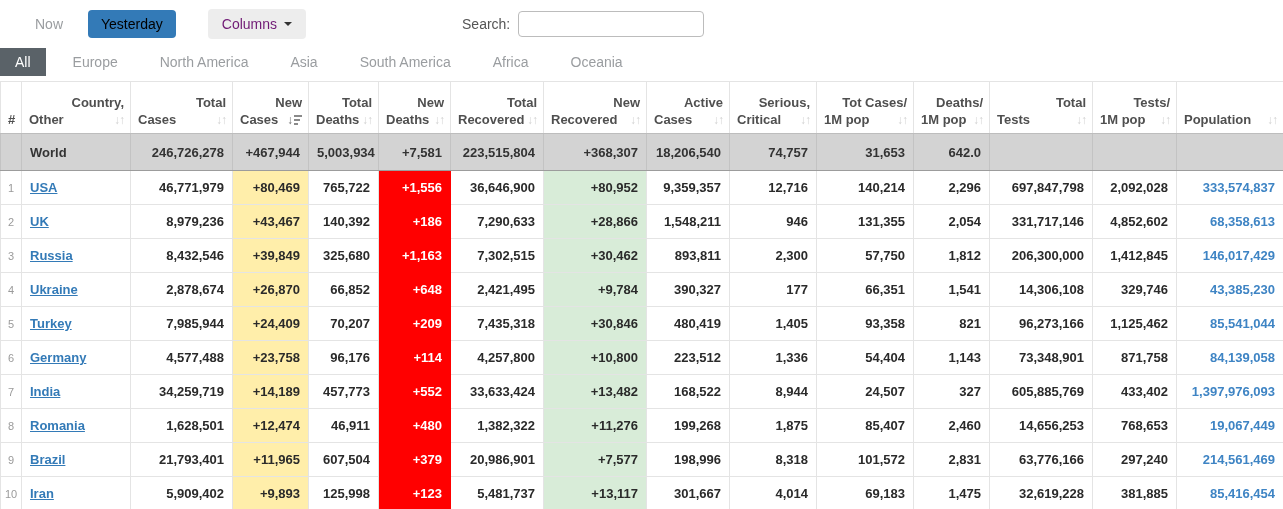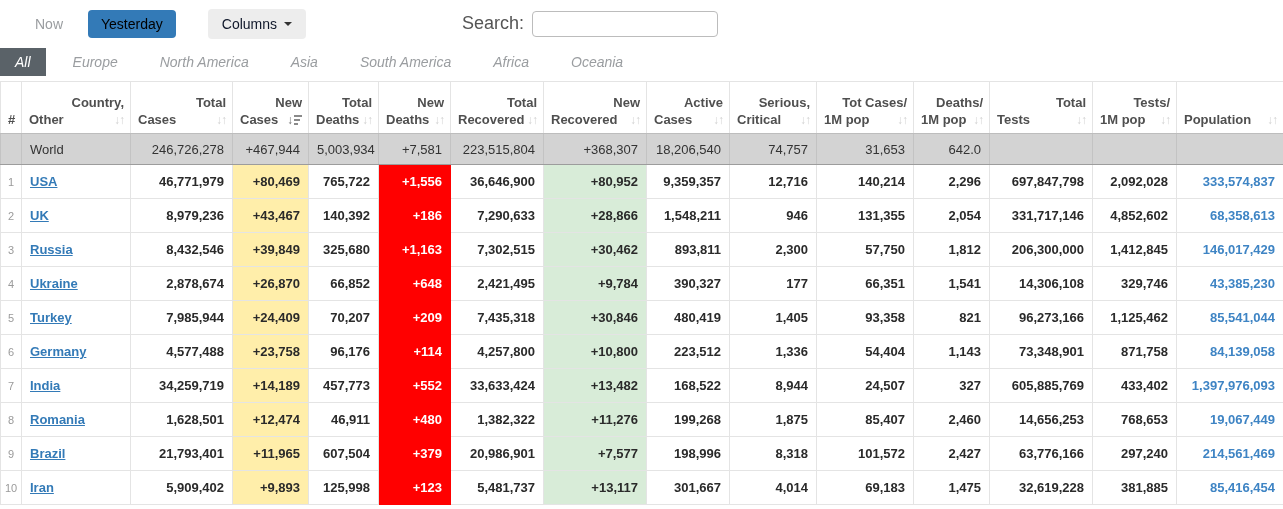--- a/index.html
+++ b/index.html
@@ -12,39 +12,38 @@
   .page { width: 1283px; height: 509px; position: relative; }
 
   
   .toolbar { display: flex; align-items: center; padding: 7px 0 0 22px; height: 40px; }
   .time-tab {
     font-size: 14px; color: #9a9da0; padding: 6px 13px; cursor: pointer;
     border-radius: 4px; white-space: nowrap;
   }
   .time-tab.active { background: var(--accent); color: #000000; }
   .columns-btn {
-    margin-left: 32px; background: #ededed; color: #0f172a; font-size: 14px;
+    margin-left: 32px; background: #ededed; color: #701a75; font-size: 14px;
     border: none; border-radius: 4px; padding: 7px 14px; cursor: pointer;
     display: inline-flex; align-items: center; gap: 7px; white-space: nowrap;
   }
   .caret { width: 0; height: 0; border-left: 4px solid transparent;
     border-right: 4px solid transparent; border-top: 4px solid #333; display:inline-block; }
   .search-wrap { margin-left: 156px; display: flex; align-items: center; gap: 8px; }
-  .search-label { font-size: 18px; color: #555; }
+  .search-label { font-size: 14px; color: #555; }
   .search-input {
     width: 186px; height: 26px; border: 1px solid #bcbcbc; border-radius: 4px;
     font-size: 13px; padding: 0 6px; outline: none;
   }
 
   
   .continent-tabs { display: flex; align-items: flex-end; margin-top: 8px; }
   .continent-tab {
     font-size: 14px; color: #9a9da0; padding: 6px 15px; cursor: pointer; white-space: nowrap;
     margin-right: 12px;
-    font-style: italic;
   }
   .continent-tab.active { background: var(--ctab); color: #fff; margin-right: 12px; }
 
   
   table.main { border-collapse: collapse; table-layout: fixed; width: 1283px; margin-top: 5px; }
   th, td { border: 1px solid #e4e4e4; overflow: hidden; white-space: nowrap; }
   th {
     height: 52px; vertical-align: bottom; text-align: right;
     font-size: 13px; font-weight: bold; color: #4f4f4f;
     padding: 4px 6px 6px 7px; background: #fff; cursor: pointer;
@@ -65,21 +64,21 @@
   td { height: 34px; font-size: 13px; font-weight: bold; padding: 0 8px; text-align: right; }
   td.c-rank { text-align: center; color: #9a9a9a; font-weight: normal; font-size: 11px; padding: 0 2px; }
   td.c-country { text-align: left; }
   td.c-country a { color: var(--accent); text-decoration: underline; cursor: pointer; }
   td.c-newcases { background: var(--nc); }
   td.c-newdeaths { background: var(--nd); color: #fff; border-color: var(--nd); }
   td.c-newrec { background: var(--nr); }
   td.c-pop { color: var(--link); cursor: pointer; }
 
   tr.total-row td {
-    height: 31px; background: var(--total); font-weight: normal; color: #333;
+    height: 37px; background: var(--total); font-weight: bold; color: #333;
     border-color: #c3c3c3; border-top: 1px solid #9c9c9c; border-bottom: 1px solid #9c9c9c;
   }
   tr.total-row td.c-newdeaths, tr.total-row td.c-newcases, tr.total-row td.c-newrec {
     background: var(--total); color: #333;
   }
 </style>
 </head>
 <body>
 
 <div class="page">
@@ -414,21 +413,21 @@
           <td class="c-country"><a>Brazil</a></td>
           <td class="c-num">21,793,401</td>
           <td class="c-newcases">+11,965</td>
           <td class="c-num">607,504</td>
           <td class="c-newdeaths">+379</td>
           <td class="c-num">20,986,901</td>
           <td class="c-newrec">+7,577</td>
           <td class="c-num">198,996</td>
           <td class="c-num">8,318</td>
           <td class="c-num">101,572</td>
-          <td class="c-num">2,427</td>
+          <td class="c-num">2,831</td>
           <td class="c-num">63,776,166</td>
           <td class="c-num">297,240</td>
           <td class="c-pop">214,561,469</td>
         </tr>
         <tr>
           <td class="c-rank">10</td>
           <td class="c-country"><a>Iran</a></td>
           <td class="c-num">5,909,402</td>
           <td class="c-newcases">+9,893</td>
           <td class="c-num">125,998</td>

